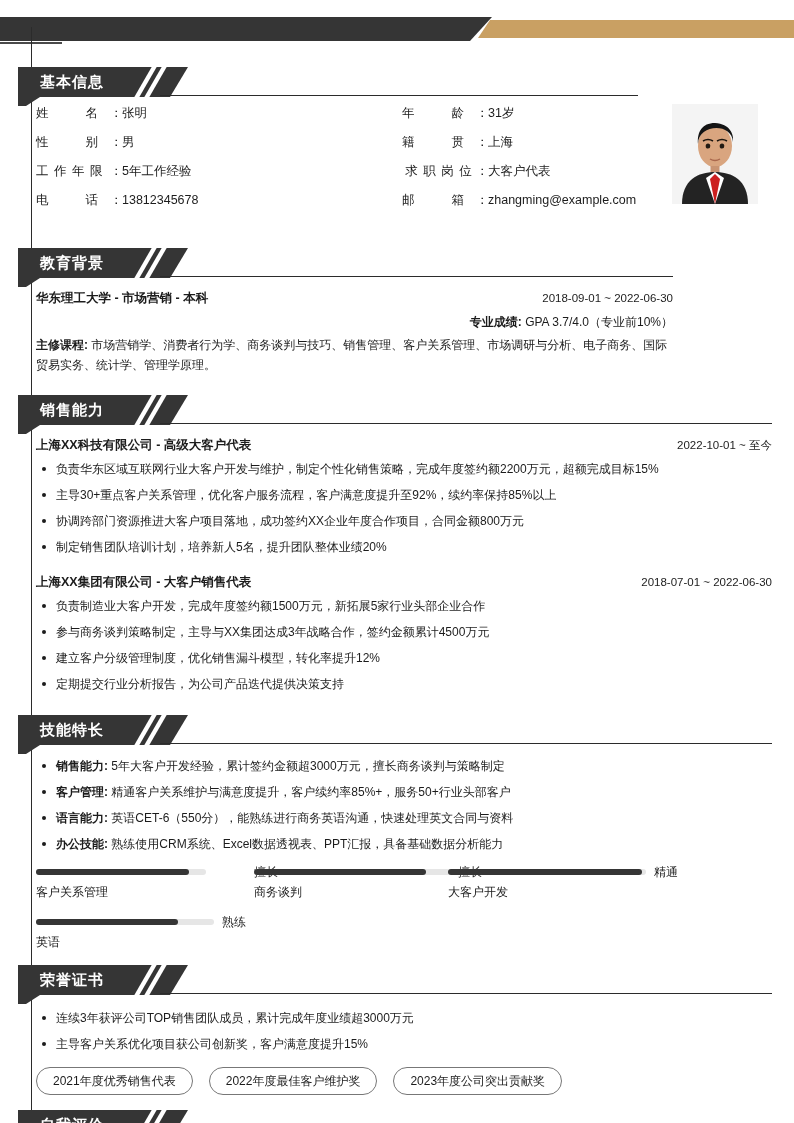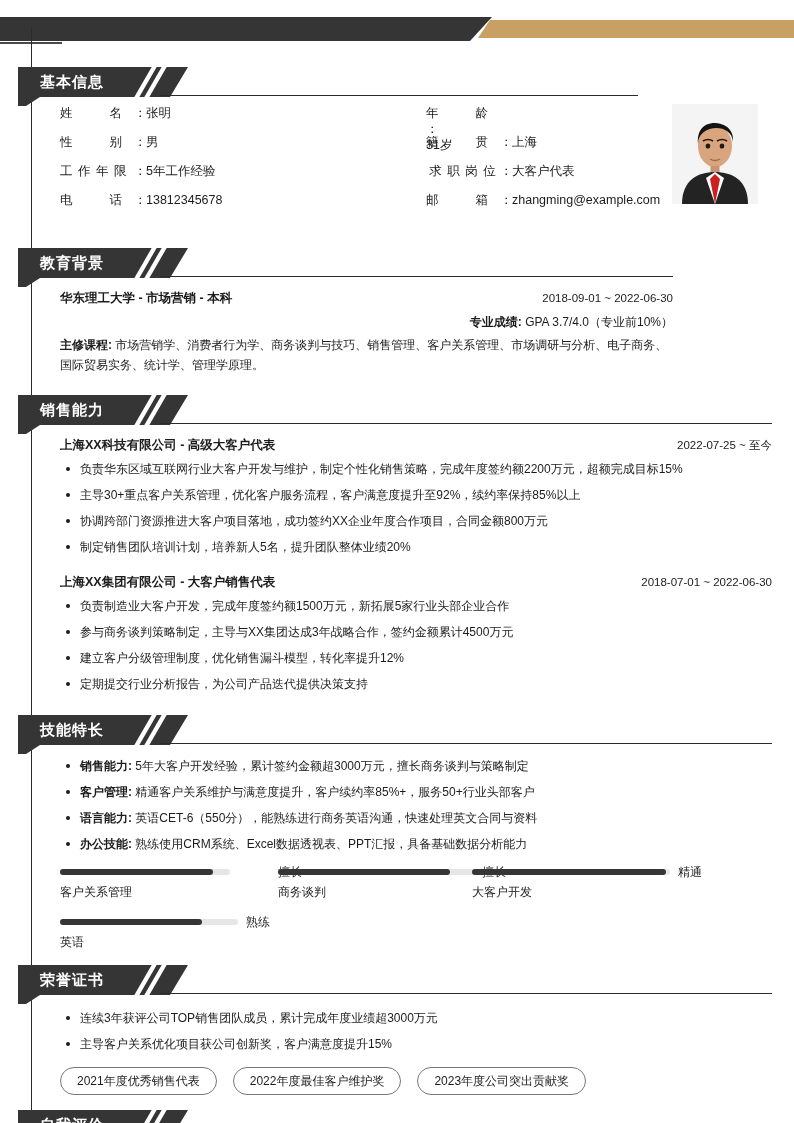--- a/index.html
+++ b/index.html
@@ -46,21 +46,21 @@
     font-size:15px;font-weight:bold;color:#ffffff;letter-spacing:1px;
     line-height:22px;white-space:nowrap;
   }
   .sec-slash{position:absolute;top:0;height:30px;width:5px;background:#ffffff;}
   .slash1{left:143px;transform:skewX(-30deg);}
   .slash2{left:153px;transform:skewX(-30deg);}
   .sec-rule{
     position:absolute;left:160px;top:28px;right:22px;height:1px;background:#2b2b2b;
   }
 
-  .sec-body{position:absolute;left:60px;right:22px;}
+  .sec-body{position:absolute;left:36px;right:22px;}
 
   
   .info-grid{position:relative;width:100%;}
   .info-row{position:absolute;display:flex;align-items:baseline;font-size:12.5px;line-height:16px;}
   .info-label{
     width:74px;display:inline-block;letter-spacing:4px;color:#1c1c1c;
   }
   .info-colon{width:12px;display:inline-block;}
   .info-value{color:#1c1c1c;}
 
@@ -141,21 +141,21 @@
           <span class="info-label" style="letter-spacing:1px;">工 作 年 限</span>
           <span class="info-colon">：</span>
           <span class="info-value">5年工作经验</span>
         </div>
         <div class="info-row" style="left:0;top:87px;">
           <span class="info-label">电　　话</span>
           <span class="info-colon">：</span>
           <span class="info-value">13812345678</span>
         </div>
 
-        <div class="info-row" style="left:366px;top:0;flex-direction:column;">
+        <div class="info-row" style="left:366px;top:0;">
           <span class="info-label">年　　龄</span>
           <span class="info-colon">：</span>
           <span class="info-value">31岁</span>
         </div>
         <div class="info-row" style="left:366px;top:29px;">
           <span class="info-label">籍　　贯</span>
           <span class="info-colon">：</span>
           <span class="info-value">上海</span>
         </div>
         <div class="info-row" style="left:366px;top:58px;">
@@ -222,21 +222,21 @@
       <div class="sec-slash slash1"></div>
       <div class="sec-slash slash2"></div>
       <div class="sec-title">销售能力</div>
       <div class="sec-rule"></div>
     </div>
     <div class="sec-body" style="top:42px;">
 
       <div>
         <div class="job-head">
           <span class="strong">上海XX科技有限公司 - 高级大客户代表</span>
-          <span class="date">2022-07-25 ~ 至今</span>
+          <span class="date">2022-10-01 ~ 至今</span>
         </div>
         <ul class="bul">
           <li>负责华东区域互联网行业大客户开发与维护，制定个性化销售策略，完成年度签约额2200万元，超额完成目标15%</li>
           <li>主导30+重点客户关系管理，优化客户服务流程，客户满意度提升至92%，续约率保持85%以上</li>
           <li>协调跨部门资源推进大客户项目落地，成功签约XX企业年度合作项目，合同金额800万元</li>
           <li>制定销售团队培训计划，培养新人5名，提升团队整体业绩20%</li>
         </ul>
       </div>
 
       <div style="margin-top:14px;">

